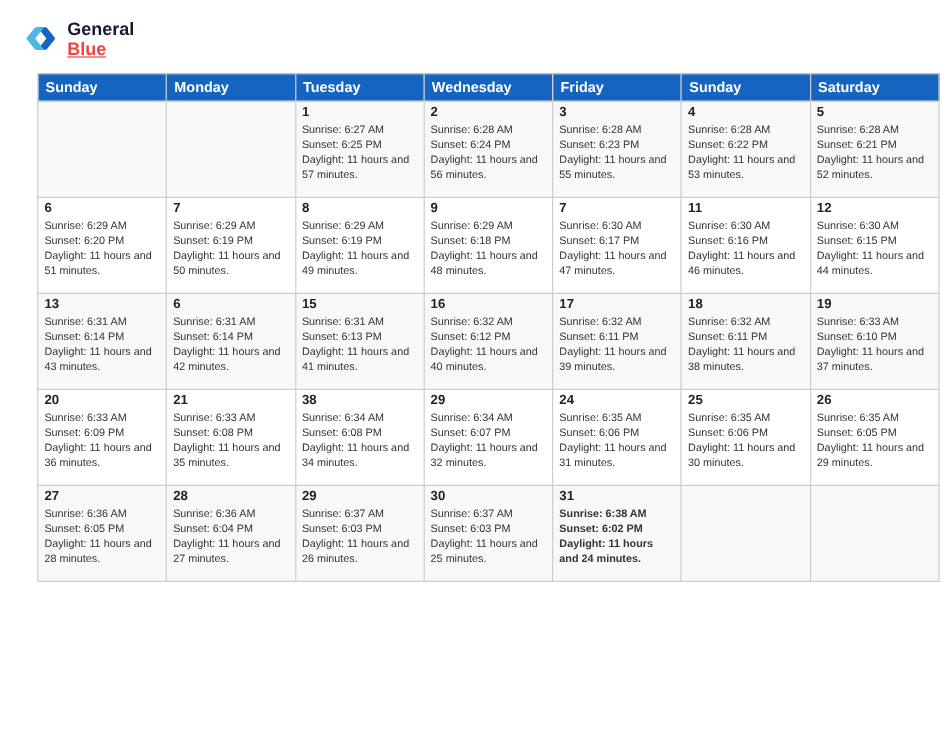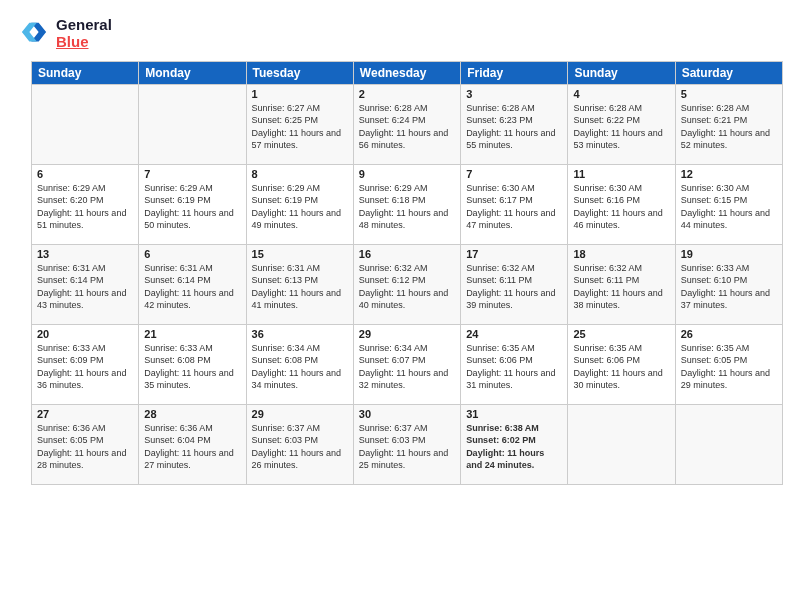--- a/index.html
+++ b/index.html
@@ -247,21 +247,21 @@
 Sunset: 6:09 PM
 Daylight: 11 hours and 36 minutes.</div>
           </td>
           <td>
             <span class="day-number">21</span>
             <div class="cell-content" style="white-space: pre-line;">Sunrise: 6:33 AM
 Sunset: 6:08 PM
 Daylight: 11 hours and 35 minutes.</div>
           </td>
           <td>
-            <span class="day-number">36</span>
+            <span class="day-number">38</span>
             <div class="cell-content" style="white-space: pre-line;">Sunrise: 6:34 AM
 Sunset: 6:08 PM
 Daylight: 11 hours and 34 minutes.</div>
           </td>
           <td>
             <span class="day-number">29</span>
             <div class="cell-content" style="white-space: pre-line;">Sunrise: 6:34 AM
 Sunset: 6:07 PM
 Daylight: 11 hours and 32 minutes.</div>
           </td>

